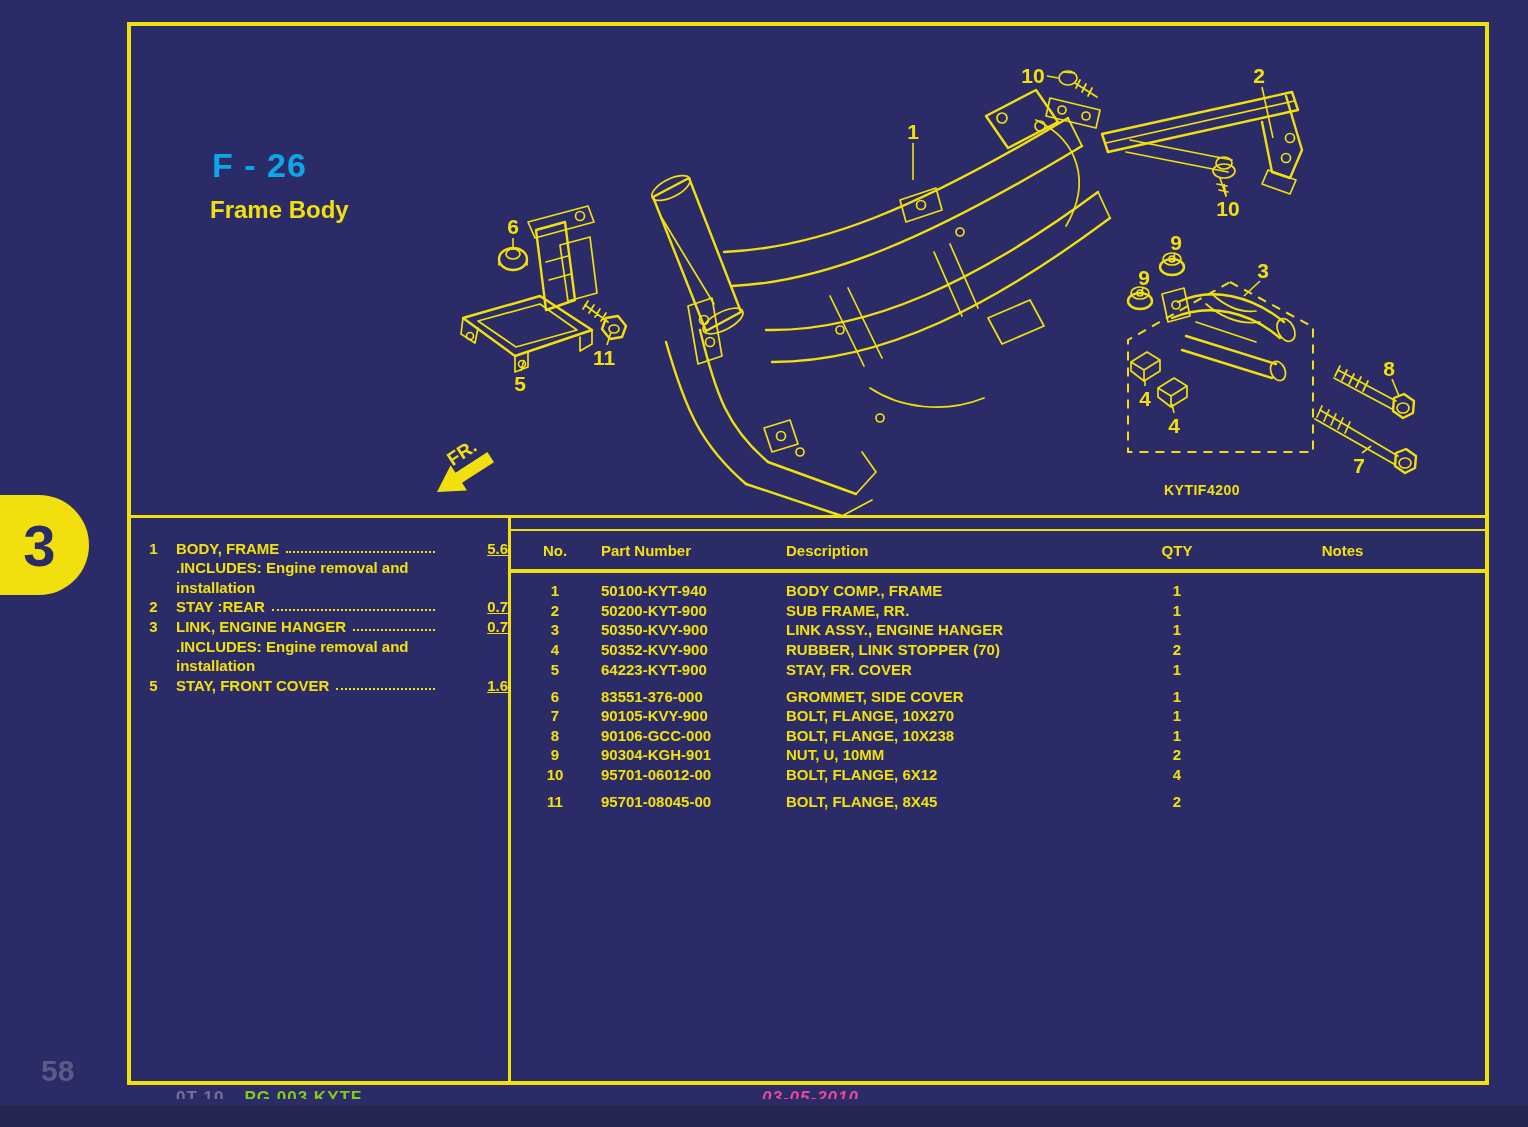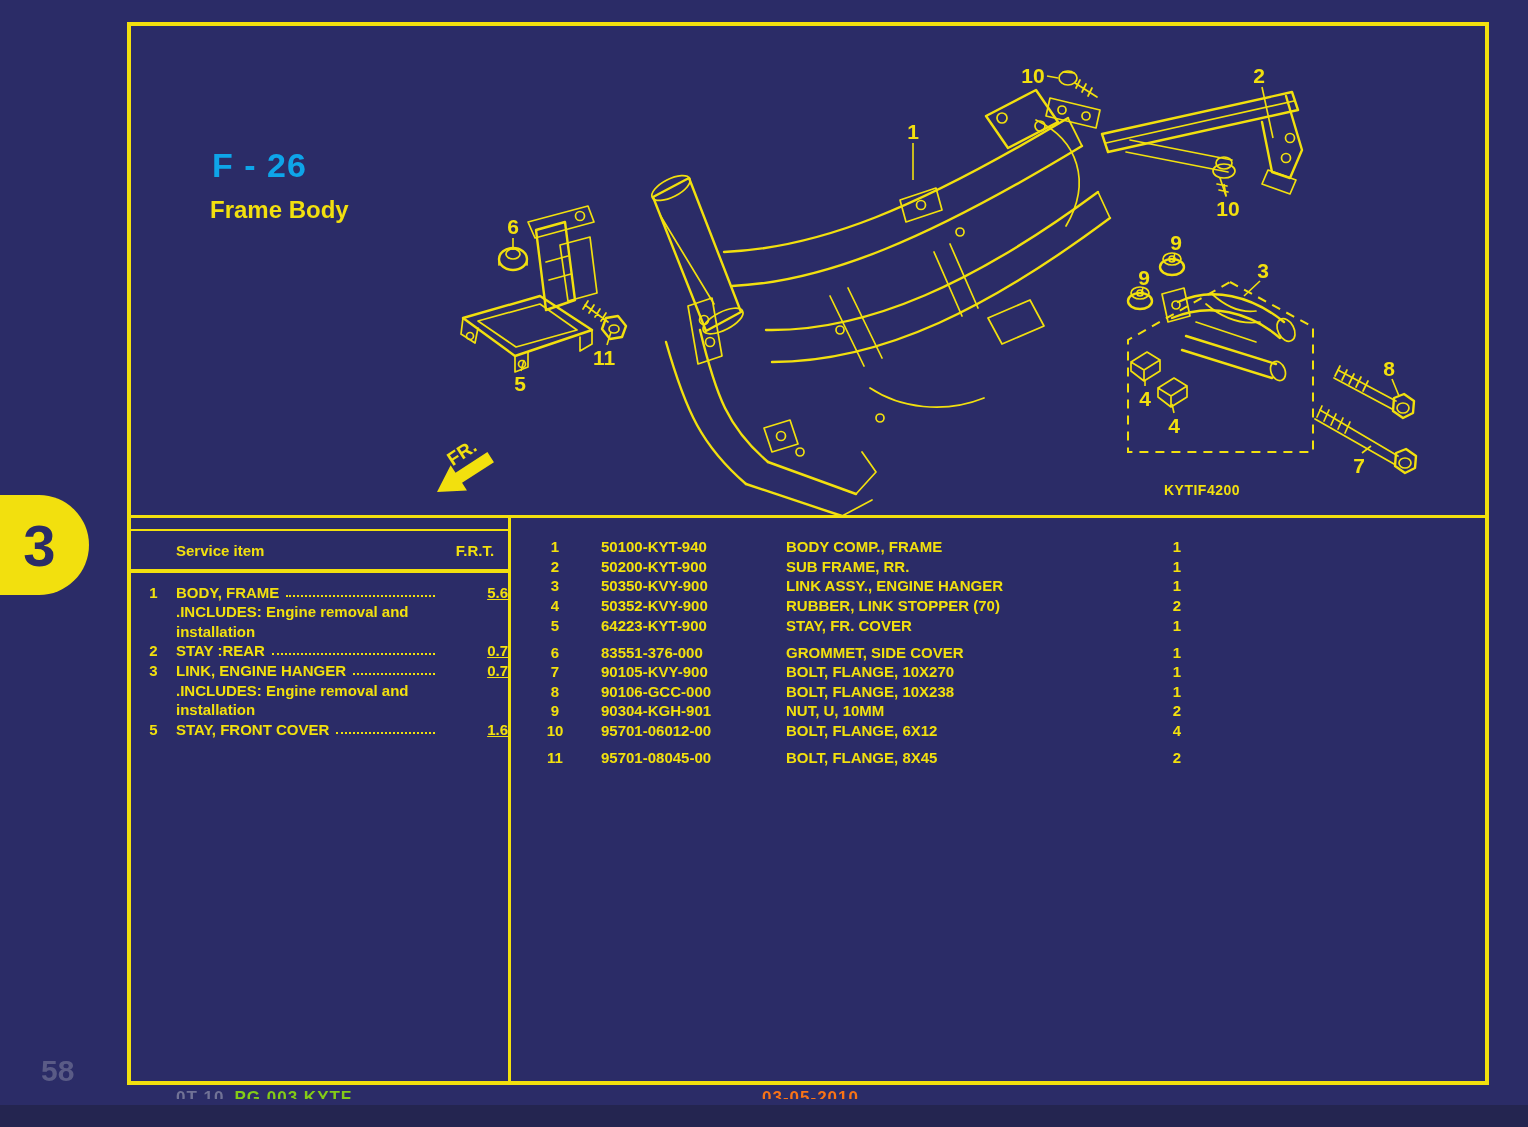--- a/index.html
+++ b/index.html
@@ -58,22 +58,22 @@
   .prow.gap{margin-top:7.4px;}
   .pno{text-align:center;}
   .ppart{padding-left:2px;white-space:nowrap;}
   .pdesc{padding-left:1px;white-space:nowrap;}
   .pqty{text-align:center;}
   .pnotes{text-align:center;padding-right:55px;}
   
   #page-number{position:absolute;left:41px;top:1054px;font-size:30px;font-weight:bold;color:rgba(130,132,160,0.55);}
   .clip-footer{position:absolute;top:1088px;height:11px;overflow:hidden;white-space:nowrap;font-size:17px;font-weight:bold;letter-spacing:1px;}
   #footer-left{left:176px;}
-  #footer-left .dim{color:rgba(150,152,175,0.65);margin-right:10px;}
-  #footer-right{left:762px;color:#f97316;}
+  #footer-left .dim{color:rgba(150,152,175,0.65);margin-right:20px;}
+  #footer-right{left:762px;color:#ec4899;font-style:italic;}
   #bottom-strip{position:absolute;left:0;top:1105px;width:1528px;height:22px;background:#242550;}
 </style>
 </head>
 <body>
 
 <div id="card"></div>
 
 <div id="side-tab">
   <span class="num">3</span>
 </div>
@@ -238,25 +238,20 @@
       <line x1="1174" y1="413" x2="1172" y2="404" class="leader"></line>
       <text x="1174" y="425" class="callout">4</text>
       <line x1="1392" y1="379" x2="1399" y2="396" class="leader"></line>
       <text x="1389" y="368" class="callout">8</text>
       <line x1="1362" y1="453" x2="1371" y2="446" class="leader"></line>
       <text x="1359" y="465" class="callout">7</text>
     </g>
 </svg>
 
 <div id="service-panel">
-  <div class="thead">
-    <span class="tc"></span>
-    <span class="tc">Service item</span>
-    <span class="tc c-center">F.R.T.</span>
-  </div>
   <div class="rows" id="service-rows">
       <div class="srow">
         <span class="sno">1</span>
         <span class="stext">BODY, FRAME</span>
         <span class="sdots"></span>
         <span class="sfrt">5.6</span>
       </div>
       <div class="srow">
         <span class="sno"></span>
         <span class="stext">.INCLUDES: Engine removal and</span>
@@ -288,20 +283,27 @@
       <div class="srow">
         <span class="sno">5</span>
         <span class="stext">STAY, FRONT COVER</span>
         <span class="sdots"></span>
         <span class="sfrt">1.6</span>
       </div>
     </div>
 </div>
 
 <div id="parts-panel">
+  <div class="thead">
+    <span class="tc c-center">No.</span>
+    <span class="tc" style="padding-left:2px;">Part Number</span>
+    <span class="tc" style="padding-left:1px;">Description</span>
+    <span class="tc c-center">QTY</span>
+    <span class="tc c-center" style="padding-right:55px;">Notes</span>
+  </div>
   <div class="rows" id="parts-rows">
       <div class="prow">
         <span class="pno">1</span>
         <span class="ppart">50100-KYT-940</span>
         <span class="pdesc">BODY COMP., FRAME</span>
         <span class="pqty">1</span>
         <span class="pnotes"></span>
       </div>
       <div class="prow">
         <span class="pno">2</span>

